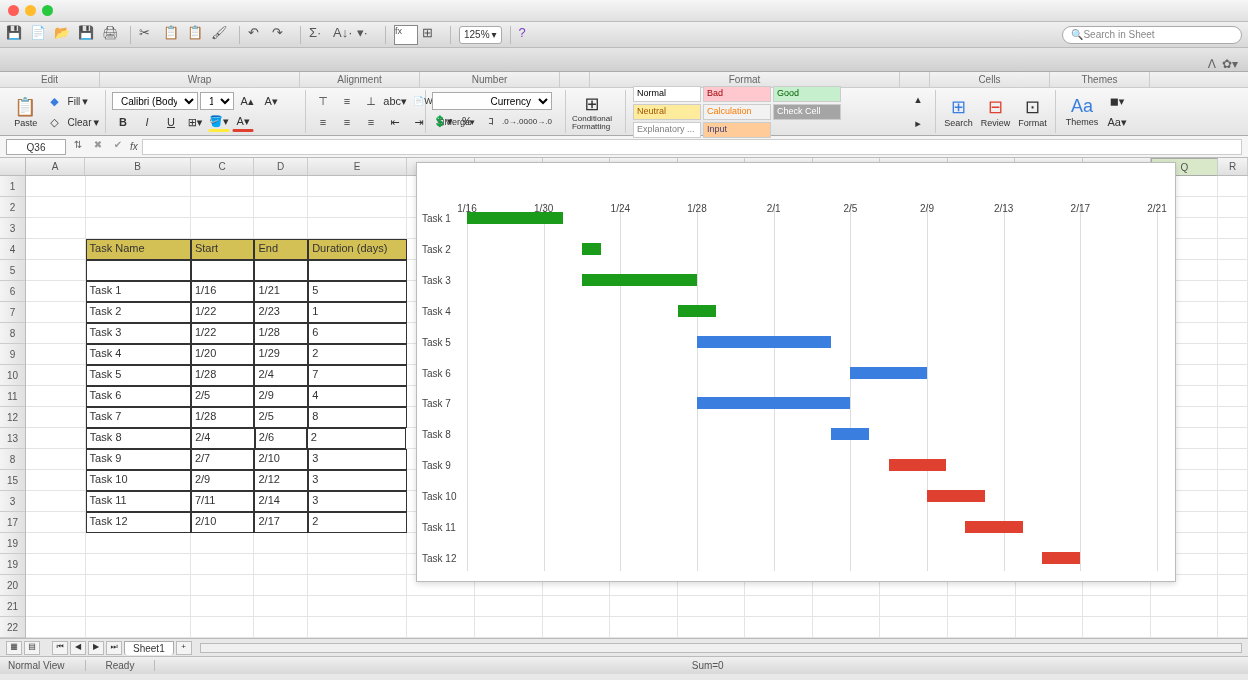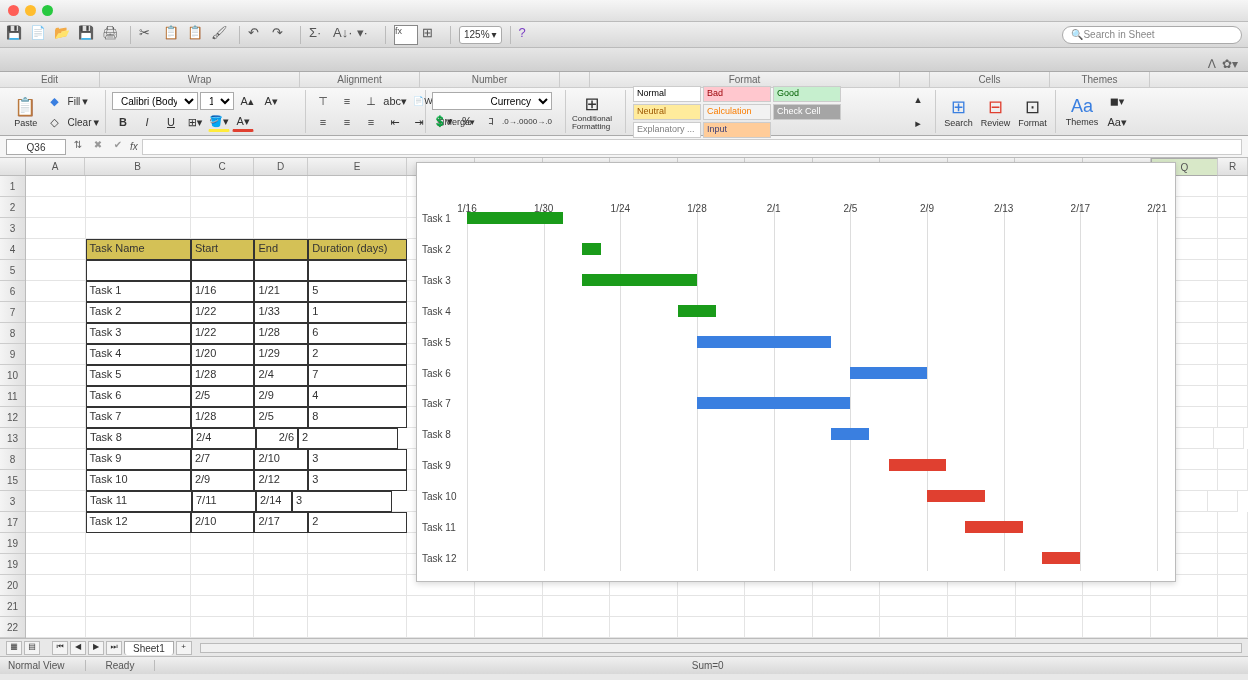--- a/index.html
+++ b/index.html
@@ -410,21 +410,21 @@
         <div class="cell" style="width: 68px;"></div>
         <div class="cell" style="width: 68px;"></div>
         <div class="cell" style="width: 68px;"></div>
         <div class="cell" style="width: 68px;"></div>
         <div class="cell" style="width: 30px;"></div>
       </div>
       <div class="crow">
         <div class="cell" style="width: 60px;"></div>
         <div class="cell bd" style="width: 106px;">Task 2</div>
         <div class="cell bd" style="width: 64px;">1/22</div>
-        <div class="cell bd" style="width: 54px;">1/33</div>
+        <div class="cell bd" style="width: 54px;">2/23</div>
         <div class="cell bd" style="width: 100px;">1</div>
         <div class="cell" style="width: 68px;"></div>
         <div class="cell" style="width: 68px;"></div>
         <div class="cell" style="width: 68px;"></div>
         <div class="cell" style="width: 68px;"></div>
         <div class="cell" style="width: 68px;"></div>
         <div class="cell" style="width: 68px;"></div>
         <div class="cell" style="width: 68px;"></div>
         <div class="cell" style="width: 68px;"></div>
         <div class="cell" style="width: 68px;"></div>
@@ -530,21 +530,21 @@
         <div class="cell" style="width: 68px;"></div>
         <div class="cell" style="width: 68px;"></div>
         <div class="cell" style="width: 68px;"></div>
         <div class="cell" style="width: 68px;"></div>
         <div class="cell" style="width: 30px;"></div>
       </div>
       <div class="crow">
         <div class="cell" style="width: 60px;"></div>
         <div class="cell bd" style="width: 106px;">Task 8</div>
         <div class="cell bd" style="width: 64px;">2/4</div>
-        <div class="cell bd" style="width: 42px; text-align: right;">2/6</div>
+        <div class="cell bd" style="width: 52px;">2/6</div>
         <div class="cell bd" style="width: 100px;">2</div>
         <div class="cell" style="width: 68px;"></div>
         <div class="cell" style="width: 68px;"></div>
         <div class="cell" style="width: 68px;"></div>
         <div class="cell" style="width: 68px;"></div>
         <div class="cell" style="width: 68px;"></div>
         <div class="cell" style="width: 68px;"></div>
         <div class="cell" style="width: 68px;"></div>
         <div class="cell" style="width: 68px;"></div>
         <div class="cell" style="width: 68px;"></div>
@@ -590,21 +590,21 @@
         <div class="cell" style="width: 68px;"></div>
         <div class="cell" style="width: 68px;"></div>
         <div class="cell" style="width: 68px;"></div>
         <div class="cell" style="width: 68px;"></div>
         <div class="cell" style="width: 30px;"></div>
       </div>
       <div class="crow">
         <div class="cell" style="width: 60px;"></div>
         <div class="cell bd" style="width: 106px;">Task 11</div>
         <div class="cell bd" style="width: 64px;">7/11</div>
-        <div class="cell bd" style="width: 36px;">2/14</div>
+        <div class="cell bd" style="width: 54px;">2/14</div>
         <div class="cell bd" style="width: 100px;">3</div>
         <div class="cell" style="width: 68px;"></div>
         <div class="cell" style="width: 68px;"></div>
         <div class="cell" style="width: 68px;"></div>
         <div class="cell" style="width: 68px;"></div>
         <div class="cell" style="width: 68px;"></div>
         <div class="cell" style="width: 68px;"></div>
         <div class="cell" style="width: 68px;"></div>
         <div class="cell" style="width: 68px;"></div>
         <div class="cell" style="width: 68px;"></div>

